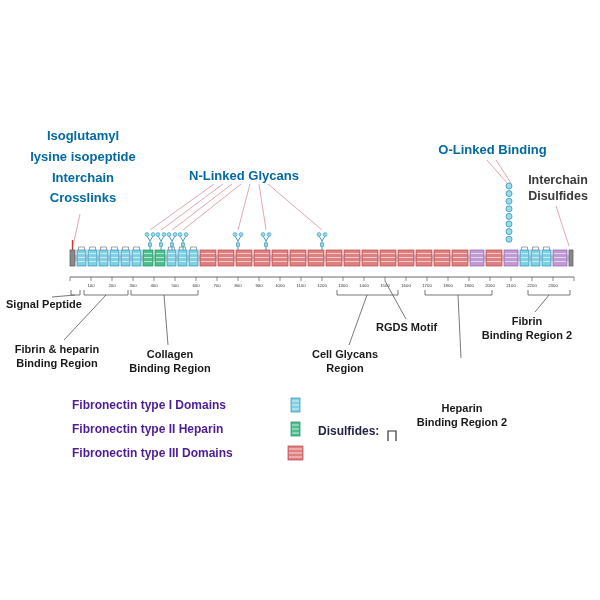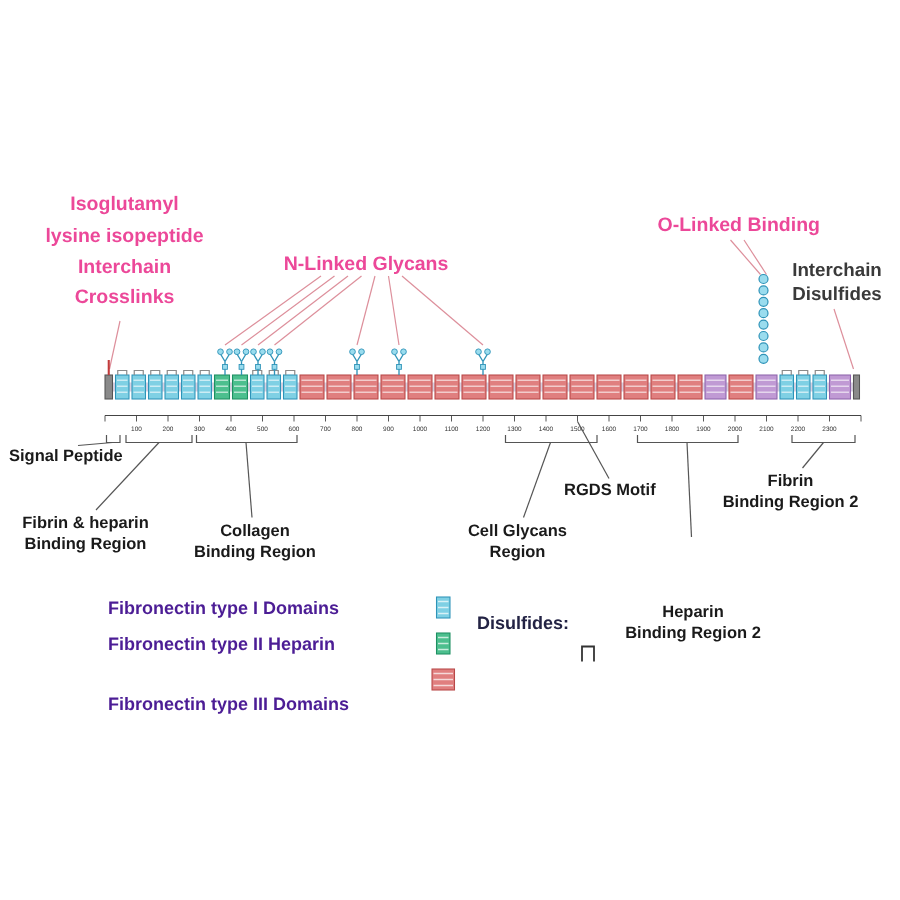--- a/index.html
+++ b/index.html
@@ -1,21 +1,21 @@
 <!DOCTYPE html>
 <html><head>
 <meta charset="utf-8">
 <style>
   html,body{margin:0;padding:0;background:#ffffff;}
   .canvas{position:relative;width:600px;height:600px;background:#ffffff;overflow:hidden;
           font-family:"Liberation Sans", sans-serif;}
   svg{position:absolute;left:0;top:0;}
   .lbl{position:absolute;font-weight:bold;}
   .lbl .ln{display:block;}
-  .maroon{color:#ec4899;font-size:13px;}
+  .maroon{color:#0369a1;font-size:13px;}
   .dark{color:#3a3a3a;font-size:12.5px;}
   .black{color:#1a1a1a;font-size:11px;}
   .center{text-align:center;}
   .tall{line-height:1.6;}
   .tight{line-height:1.28;}
   .legend-row{position:absolute;left:72px;width:212px;text-align:left;
               color:#4c1d95;font-size:12px;font-weight:bold;}
   .disulf{color:#232344;font-size:12px;font-weight:bold;}
 </style>
 </head>
@@ -350,16 +350,16 @@
     <span class="ln">Binding Region 2</span>
   </div>
 
   <div class="lbl black center tight" style="left:477px;top:314px;width:100px;">
     <span class="ln">Fibrin</span>
     <span class="ln">Binding Region 2</span>
   </div>
 
   <div class="legend-row" style="top:398px;">Fibronectin type I Domains</div>
   <div class="legend-row" style="top:422px;">Fibronectin type II Heparin</div>
-  <div class="legend-row" style="top:462px;">Fibronectin type III Domains</div>
-  <div class="lbl disulf" style="left:318px;top:408px;width:80px;">Disulfides:</div>
+  <div class="legend-row" style="top:446px;">Fibronectin type III Domains</div>
+  <div class="lbl disulf" style="left:318px;top:424px;width:80px;">Disulfides:</div>
 
 </div>
 
 </body></html>

